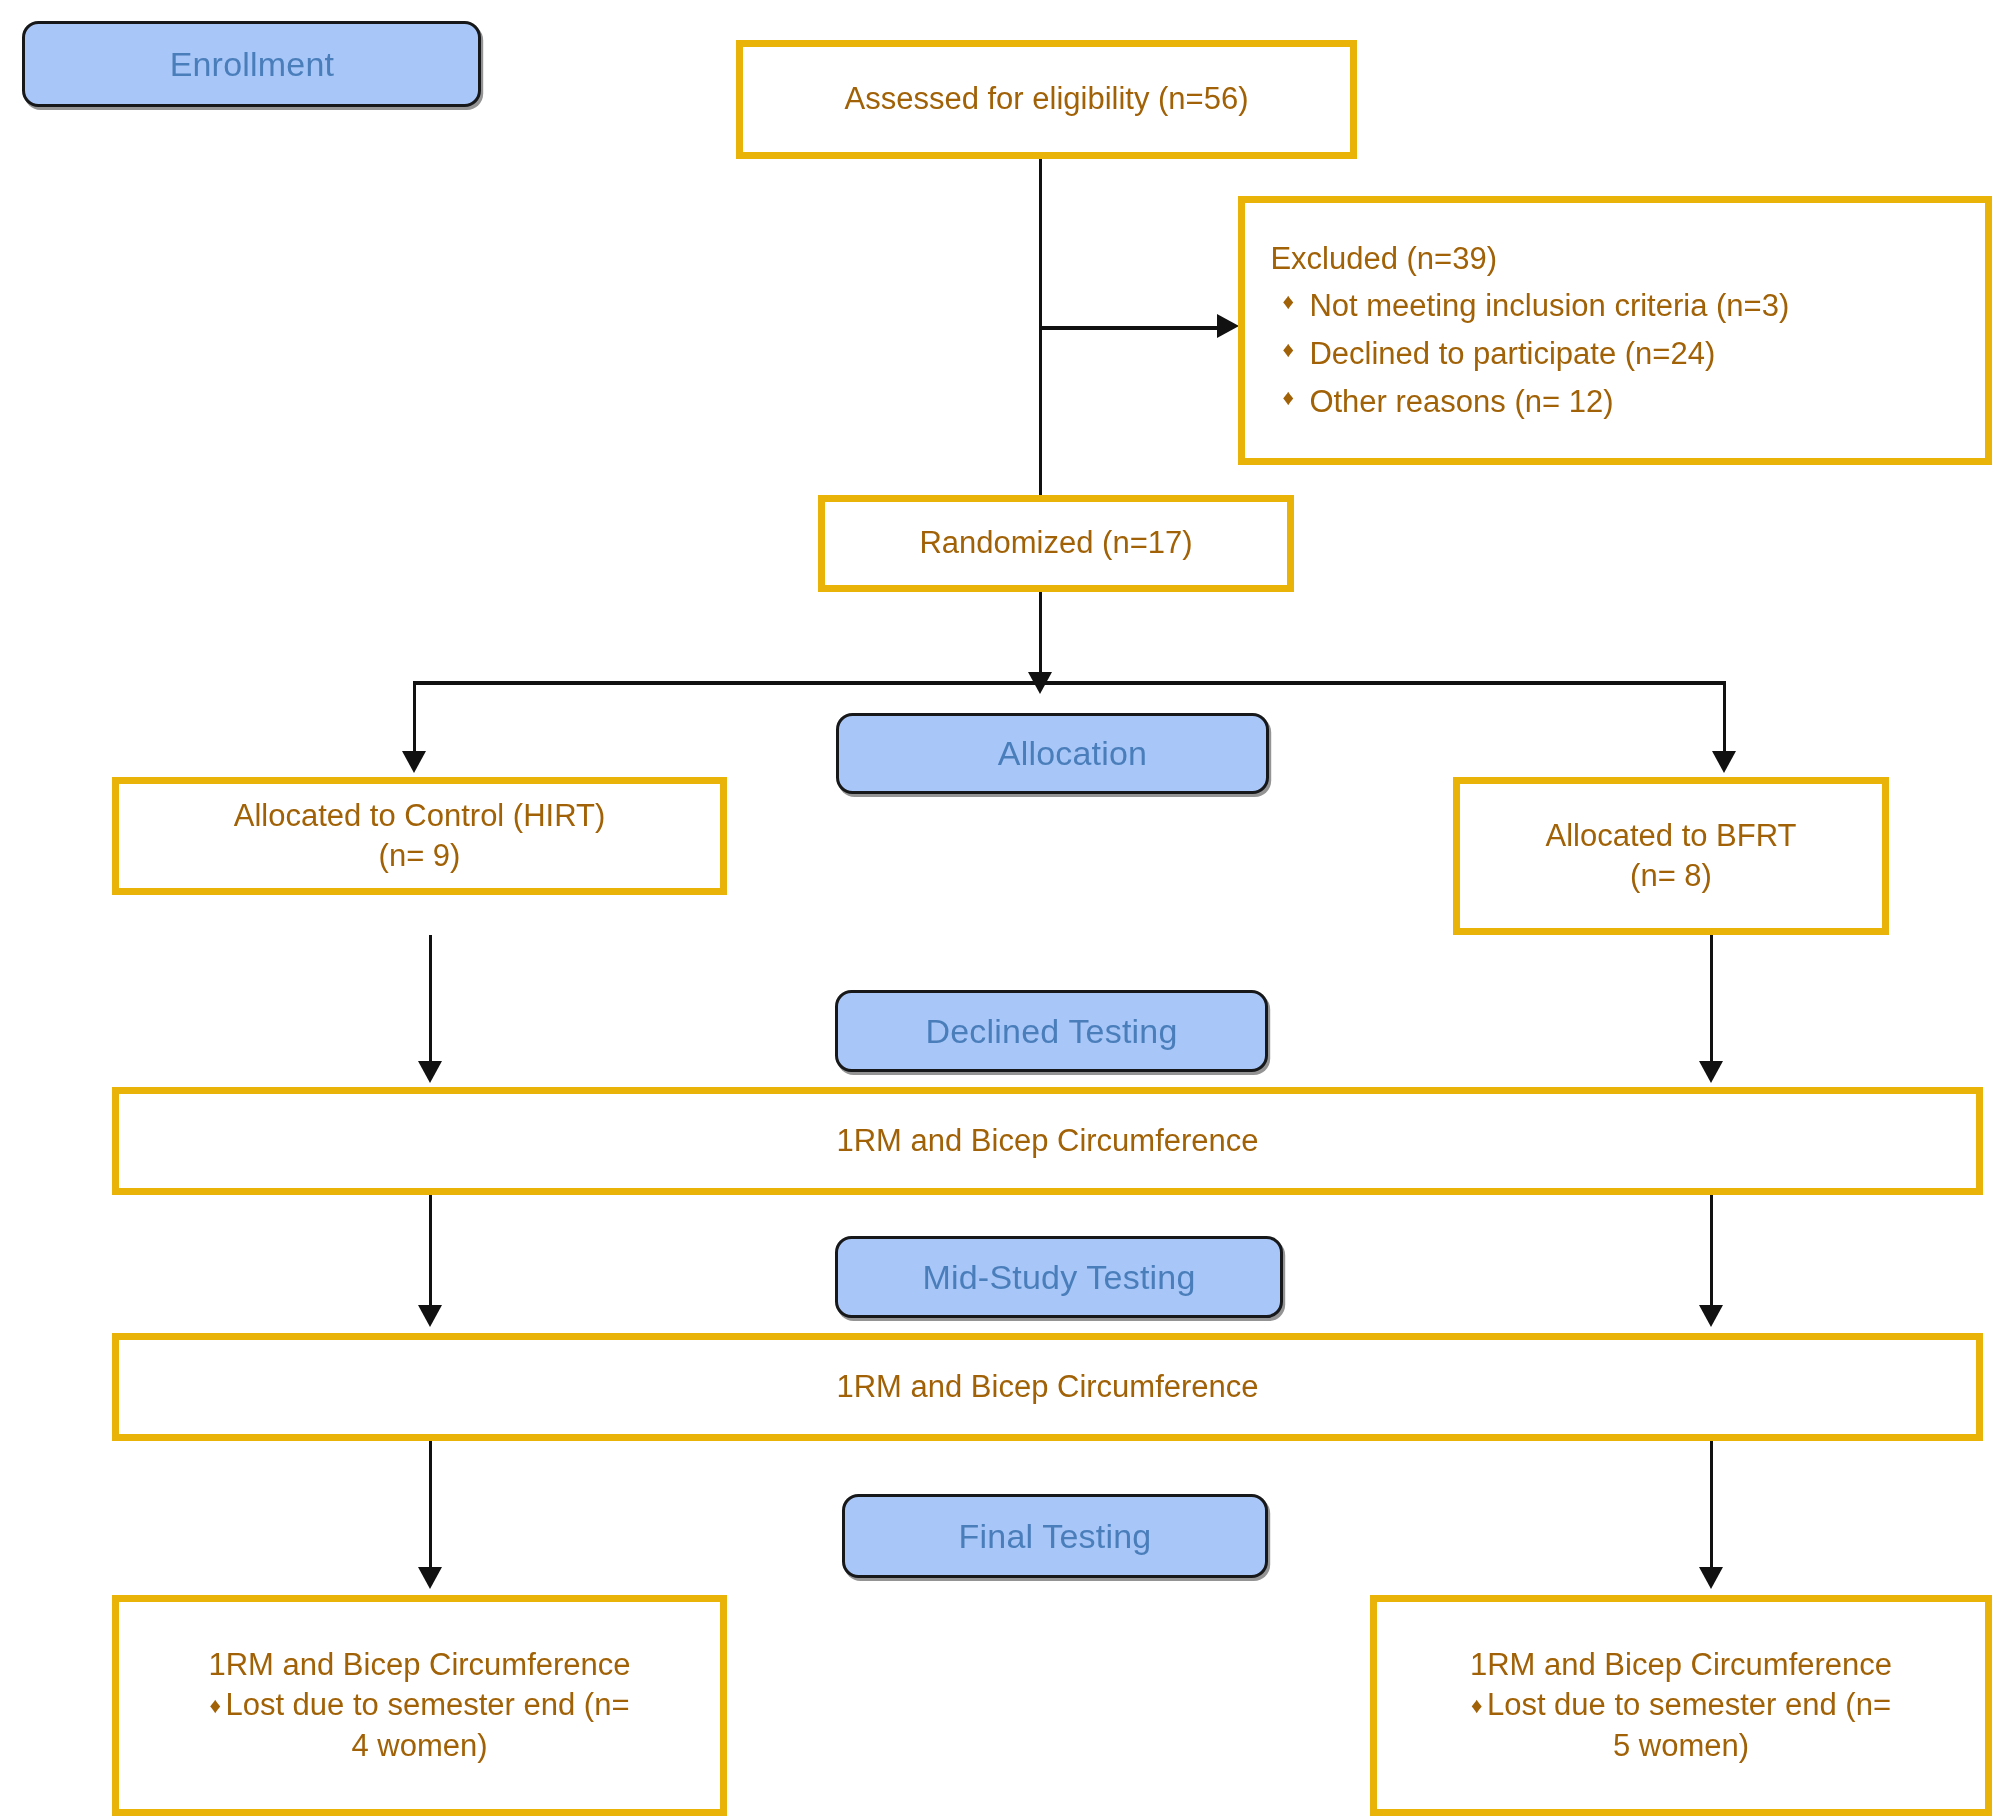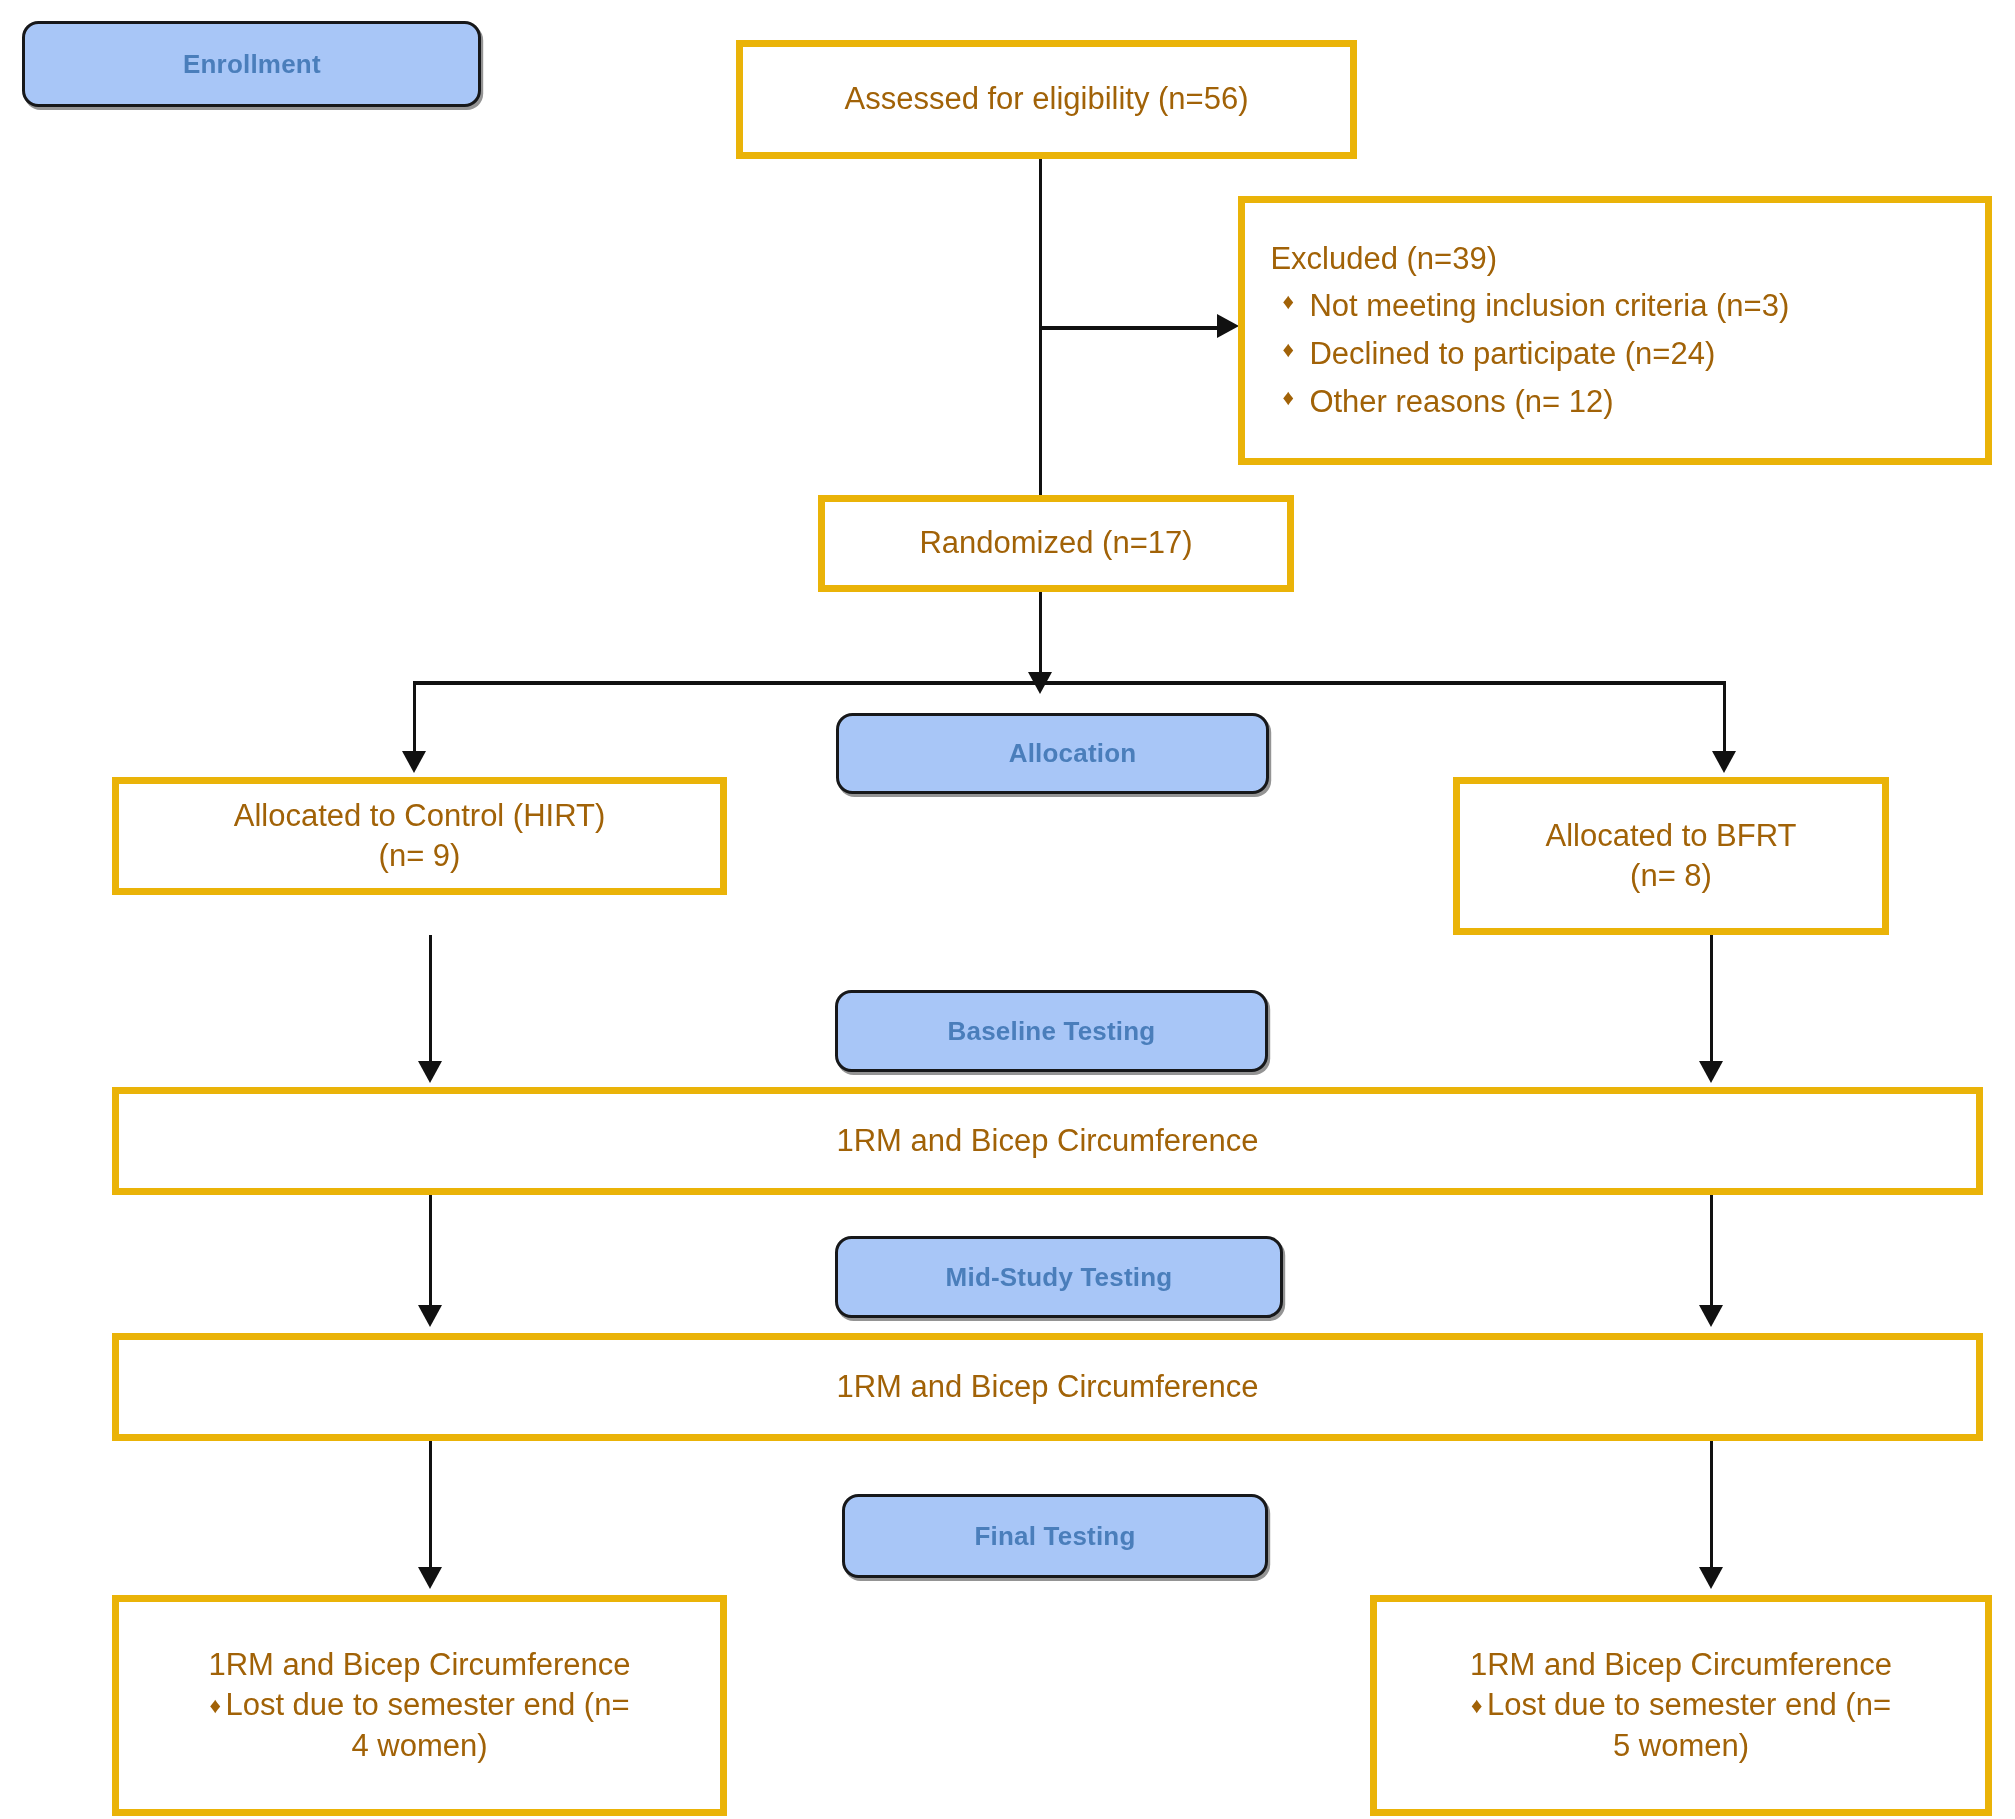--- a/index.html
+++ b/index.html
@@ -74,22 +74,22 @@
     position: absolute;
     box-sizing: border-box;
     background: #a8c6f7;
     border: 3px solid #17181a;
     border-radius: 16.4px;
     box-shadow: 2.2px 3px 0 rgba(60,60,60,0.55);
     display: flex;
     align-items: center;
     justify-content: center;
     color: #4a7ebb;
-    font-weight: bold;
-    font-size: 26px;
+    font-weight: normal;
+    font-size: 34px;
     letter-spacing: 0.2px;
     z-index: 5;
   }
 
   
   .vline {
     position: absolute;
     background: #111111;
     width: 3px;
   }
@@ -190,21 +190,21 @@
     </div>
   </div>
 
   <div class="vline" style="left:429px; top:935px; height:131px;"></div>
   <div class="arrow-down" style="left:418px; top:1061px;"></div>
 
   <div class="vline" style="left:1710px; top:935px; height:131px;"></div>
   <div class="arrow-down" style="left:1699px; top:1061px;"></div>
 
   <div class="stage" style="left:835px; top:990px; width:433px; height:82px;">
-    <span>Baseline Testing</span>
+    <span>Declined Testing</span>
   </div>
 
   <div class="box" style="left:112px; top:1087px; width:1871px; height:108px;">
     <div class="inner">
       <span>1RM and Bicep Circumference</span>
     </div>
   </div>
 
   <div class="vline" style="left:429px; top:1195px; height:116px;"></div>
   <div class="arrow-down" style="left:418px; top:1305px;"></div>

